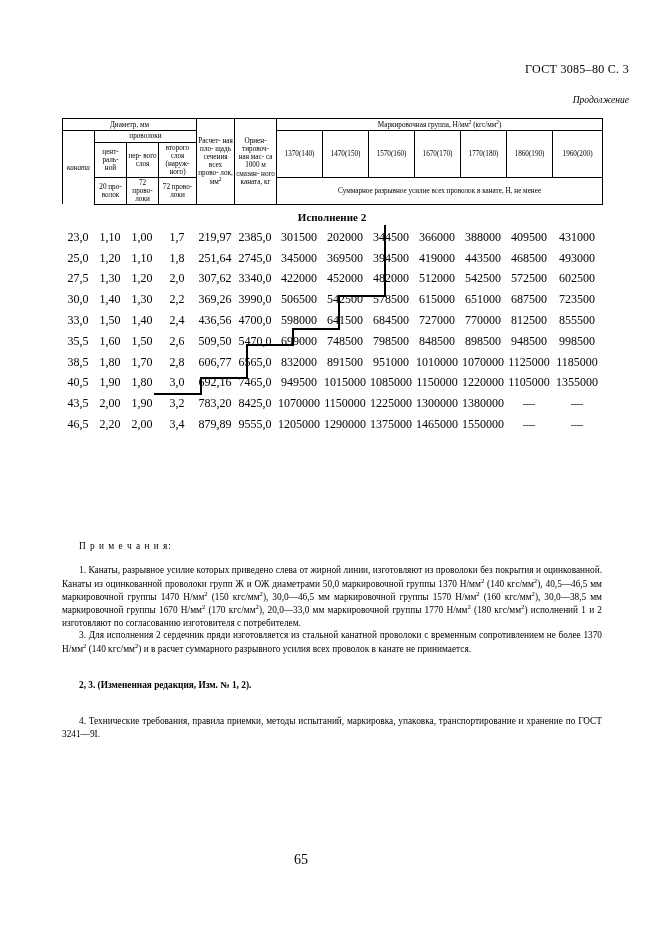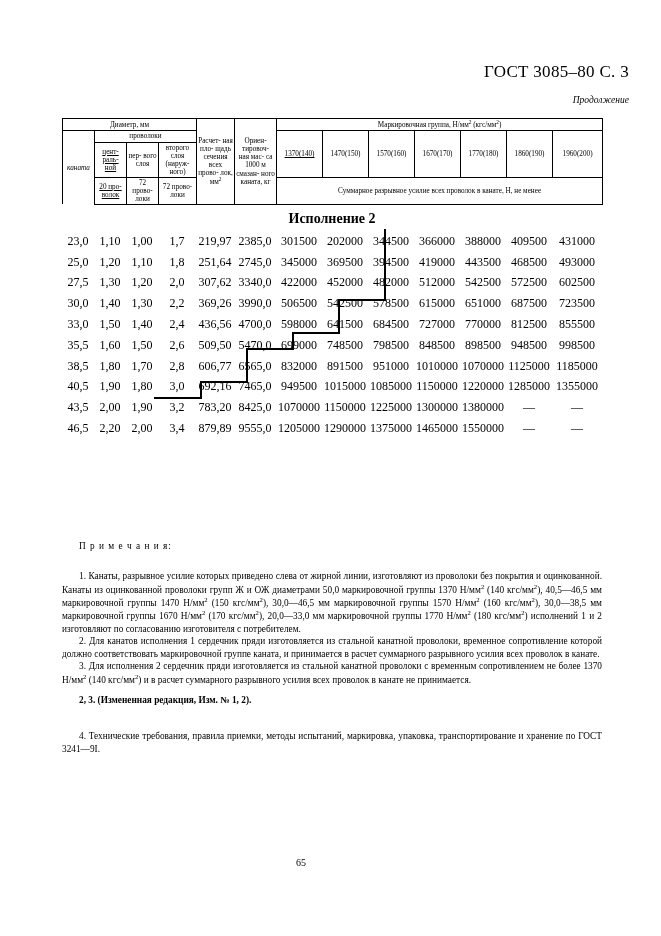--- a/index.html
+++ b/index.html
@@ -22,21 +22,21 @@
     box-sizing: border-box;
     padding: 0;
   }
 
   
   .gost-header {
     position: absolute;
     top: 62px;
     right: 32px;
     font-family: "Liberation Serif", serif;
-    font-size: 17px;
+    font-size: 12px;
     letter-spacing: 0.3px;
     white-space: nowrap;
   }
   .continued {
     position: absolute;
     top: 95px;
     right: 32px;
     font-style: italic;
     font-size: 9.5px;
   }
@@ -57,41 +57,41 @@
   table.main td, table.main th {
     border: 0.8px solid #000;
     padding: 1px 1px;
     text-align: center;
     vertical-align: middle;
     font-weight: normal;
     line-height: 1.12;
   }
   .nb-bot { border-bottom: none !important; font-style: italic; }
 
-  .hdr-tall { height: 22px; text-decoration: underline; }
+  .hdr-tall { height: 22px; }
   .sup { font-size: 0.72em; vertical-align: super; }
 
   
   table.data {
     border-collapse: collapse;
     width: 540px;
     font-size: 12px;
     table-layout: fixed;
   }
   table.data td {
     border: none;
     padding: 2.9px 1px;
     text-align: center;
     vertical-align: middle;
     white-space: nowrap;
   }
   .ispoln {
     text-align: center;
     font-weight: bold;
-    font-size: 14px;
+    font-size: 11px;
     padding: 6px 0 4px 0;
   }
 
   
   .thickline {
     position: absolute;
     background: #000;
   }
 
   
@@ -104,31 +104,31 @@
     line-height: 1.32;
     text-align: justify;
   }
   .notes p {
     margin: 0 0 0.5px 0;
     text-indent: 17px;
   }
   .notes .title {
     text-indent: 17px;
     letter-spacing: 1px;
-    margin-bottom: 18px;
+    margin-bottom: 12px;
   }
   .bold { font-weight: bold; }
 
   .pagenum {
     position: absolute;
     bottom: 68px;
     left: 0;
     width: 602px;
     text-align: center;
-    font-size: 10px;
+    font-size: 14px;
   }
 </style>
 </head>
 <body>
 
 <div class="page">
 
   <div class="gost-header">ГОСТ 3085–80 С. 3</div>
   <div class="continued">Продолжение</div>
 
@@ -333,21 +333,21 @@
               <td>1,90</td>
               <td>1,80</td>
               <td>3,0</td>
               <td>692,16</td>
               <td>7465,0</td>
               <td>949500</td>
               <td>1015000</td>
               <td>1085000</td>
               <td>1150000</td>
               <td>1220000</td>
-              <td>1285000</td>
+              <td>1105000</td>
               <td>1355000</td>
             </tr>
             <tr>
               <td>43,5</td>
               <td>2,00</td>
               <td>1,90</td>
               <td>3,2</td>
               <td>783,20</td>
               <td>8425,0</td>
               <td>1070000</td>
@@ -385,20 +385,19 @@
       <div class="thickline" style="left:184px;  top:117px;  width:2px;  height:35px;"></div>
       <div class="thickline" style="left:138px;  top:150px;  width:48px; height:2px;"></div>
       <div class="thickline" style="left:138px;  top:150px;  width:2px;  height:18px;"></div>
       <div class="thickline" style="left:92px;   top:166px;  width:48px; height:2px;"></div>
     </div>
   </div>
 
   <div class="notes">
     <p class="title">П р и м е ч а н и я:</p>
     <p>1. Канаты, разрывное усилие которых приведено слева от жирной линии, изготовляют из проволоки без покрытия и оцинкованной. Канаты из оцинкованной проволоки групп Ж и ОЖ диаметрами 50,0 маркировочной группы 1370 Н/мм<span class="sup">2</span> (140 кгс/мм<span class="sup">2</span>), 40,5—46,5 мм маркировочной группы 1470 Н/мм<span class="sup">2</span> (150 кгс/мм<span class="sup">2</span>), 30,0—46,5 мм маркировочной группы 1570 Н/мм<span class="sup">2</span> (160 кгс/мм<span class="sup">2</span>), 30,0—38,5 мм маркировочной группы 1670 Н/мм<span class="sup">2</span> (170 кгс/мм<span class="sup">2</span>), 20,0—33,0 мм маркировочной группы 1770 Н/мм<span class="sup">2</span> (180 кгс/мм<span class="sup">2</span>) исполнений 1 и 2 изготовляют по согласованию изготовителя с потребителем.</p>
-    <p>2. Для канатов исполнения 1 сердечник пряди изготовляется из стальной канатной проволоки, временное сопротивление которой должно соответствовать маркировочной группе каната, и принимается в расчет суммарного разрывного усилия всех проволок в канате.</p>
     <p>3. Для исполнения 2 сердечник пряди изготовляется из стальной канатной проволоки с временным сопротивлением не более 1370 Н/мм<span class="sup">2</span> (140 кгс/мм<span class="sup">2</span>) и в расчет суммарного разрывного усилия всех проволок в канате не принимается.</p>
-    <p class="bold" style="margin-top:8px;">2, 3. (Измененная редакция, Изм. № 1, 2).</p>
+    <p class="bold" style="margin-top:24px;">2, 3. (Измененная редакция, Изм. № 1, 2).</p>
     <p style="margin-top:24px;">4. Технические требования, правила приемки, методы испытаний, маркировка, упаковка, транспортирование и хранение по ГОСТ 3241—9I.</p>
   </div>
 
   <div class="pagenum">65</div>
 </div>
 
 </body></html>

